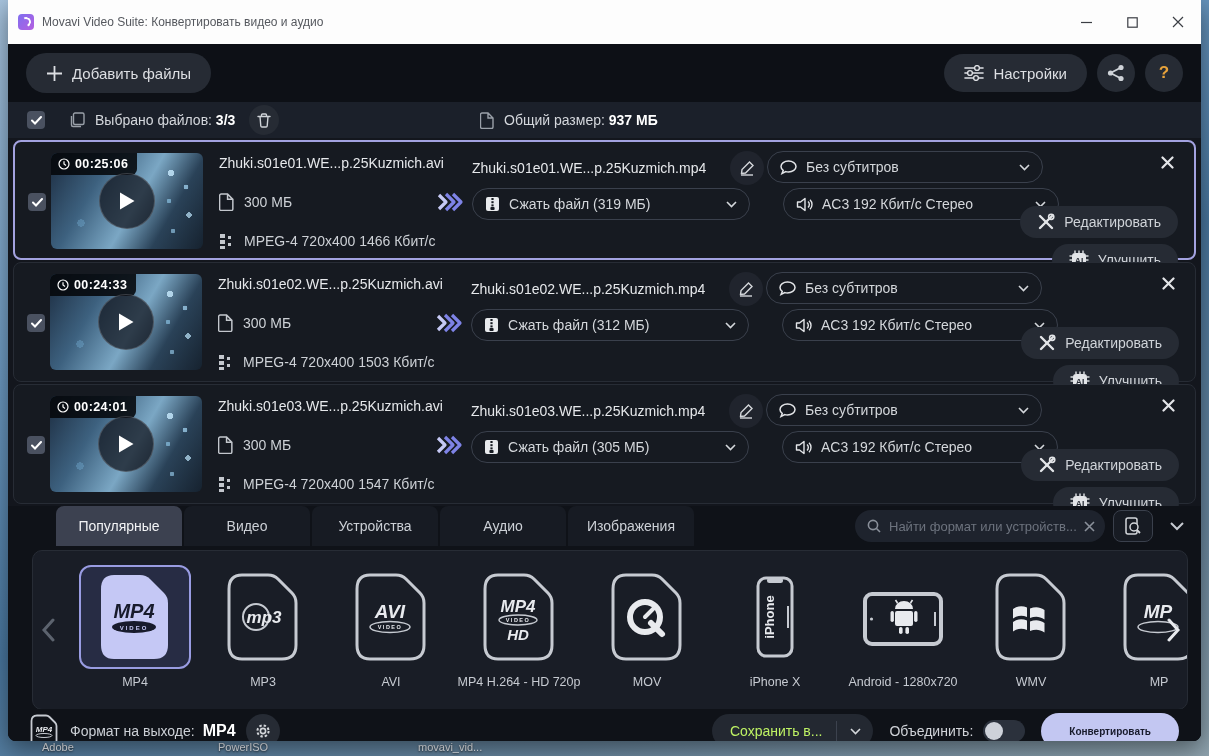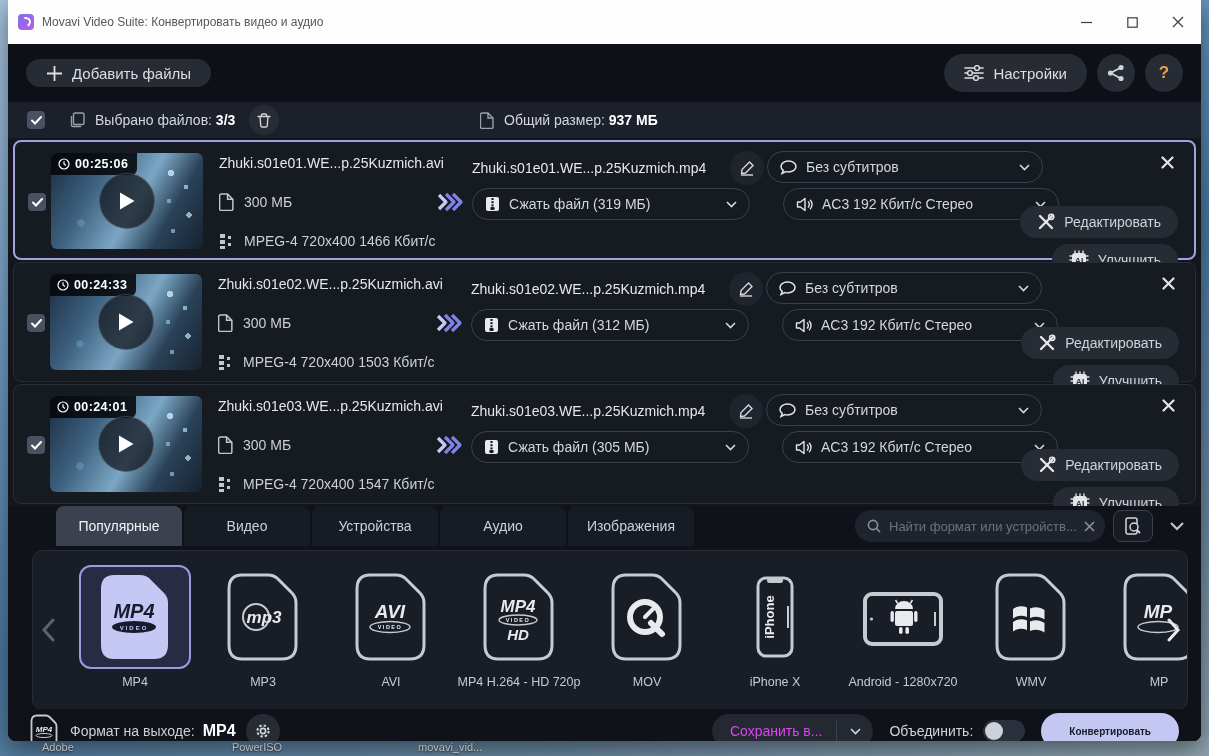--- a/index.html
+++ b/index.html
@@ -21,21 +21,21 @@
     background:linear-gradient(135deg,#7f6ff0,#b55fe0); position:relative; }
   .app-icon::before { content:""; position:absolute; inset:3px; border:2px solid #fff; border-radius:50%;
     border-left-color:transparent; border-bottom-color:transparent; transform:rotate(20deg); }
   .title-text { font-size:12px; color:#55585e; }
   .win-controls { margin-left:auto; display:flex; height:100%; }
   .win-btn { width:46px; height:100%; display:flex; align-items:center; justify-content:center; color:#3b3e44; }
   .win-btn svg { display:block; }
 
   .toolbar { height:58px; background:#0d1016; display:flex; align-items:center; padding:0 18px; }
   .btn-pill { display:flex; align-items:center; gap:9px; background:#262b34; border:none;
-    border-radius:20px; height:28px; padding:0 20px; color:#dddfe3; font-size:15px;
+    border-radius:20px; height:40px; padding:0 20px; color:#dddfe3; font-size:15px;
     font-family:inherit; cursor:pointer; }
   .btn-circle { width:38px; height:38px; border-radius:50%; background:#262b34; border:none;
     display:flex; align-items:center; justify-content:center; cursor:pointer; }
   .toolbar .right { margin-left:auto; display:flex; align-items:center; gap:10px; }
   .help-q { color:#e8a33b; font-size:17px; font-weight:bold; }
 
   .selectbar { height:36px; background:#1b202a; display:flex; align-items:center; padding:0 0 0 19px; position:relative; }
   .checkbox { width:18px; height:18px; border-radius:4px; background:#4a5160; display:flex;
     align-items:center; justify-content:center; flex:0 0 auto; cursor:pointer; }
   .selectbar .lbl { font-size:14px; color:#d4d7dc; margin-left:10px; }
@@ -124,37 +124,37 @@
 
   
   .footer { position:absolute; left:0; right:0; bottom:0; height:44px; display:flex; align-items:center;
     padding:0 22px; background:#0f1218; }
   .footer .out-label { font-size:14px; color:#ccd0d6; margin-left:12px; }
   .footer .out-fmt { font-size:16px; font-weight:bold; color:#fff; margin-left:8px; }
   .gear-btn { width:34px; height:34px; border-radius:50%; background:#262b34; border:none; margin-left:10px;
     display:flex; align-items:center; justify-content:center; cursor:pointer; }
   .footer .right { margin-left:auto; display:flex; align-items:center; gap:16px; }
   .save-btn { display:flex; align-items:center; background:#232831; border:none; border-radius:17px;
-    height:34px; padding:0 0 0 18px; color:#d946ef; font-size:14px; font-family:inherit; cursor:pointer; }
+    height:34px; padding:0 0 0 18px; color:#bef264; font-size:14px; font-family:inherit; cursor:pointer; }
   .save-btn .divider { width:1px; height:20px; background:#3c424e; margin:0 0 0 14px; }
   .save-btn .chev-box { width:36px; display:flex; align-items:center; justify-content:center; }
   .merge-label { font-size:14px; color:#d0d3d8; }
   .toggle { width:42px; height:22px; border-radius:11px; background:#2b313c; position:relative; cursor:pointer; margin-left:-6px; }
   .toggle .knob { position:absolute; left:2px; top:2px; width:18px; height:18px; border-radius:50%; background:#cdd1d9; }
   .convert-btn { background:#c3c7f2; color:#171a2b; font-weight:bold; font-size:10px; border:none;
     border-radius:18px; height:36px; padding:0 28px; font-family:inherit; cursor:pointer; }
 
   svg { display:block; flex:0 0 auto; }
   .fmt-text { font-family:"Liberation Sans","DejaVu Sans",sans-serif; }
 </style>
 </head>
 <body>
 
 <span class="desktop-label" style="left:42px">Adobe</span>
-<span class="desktop-label" style="left:232px">PowerISO</span>
+<span class="desktop-label" style="left:218px">PowerISO</span>
 <span class="desktop-label" style="left:418px">movavi_vid...</span>
 
 <div class="window">
 
   <div class="titlebar">
     <div class="app-icon"></div>
     <div class="title-text">Movavi Video Suite: Конвертировать видео и аудио</div>
     <div class="win-controls">
       <div class="win-btn">
           <svg width="11" height="11" viewBox="0 0 11 11">

